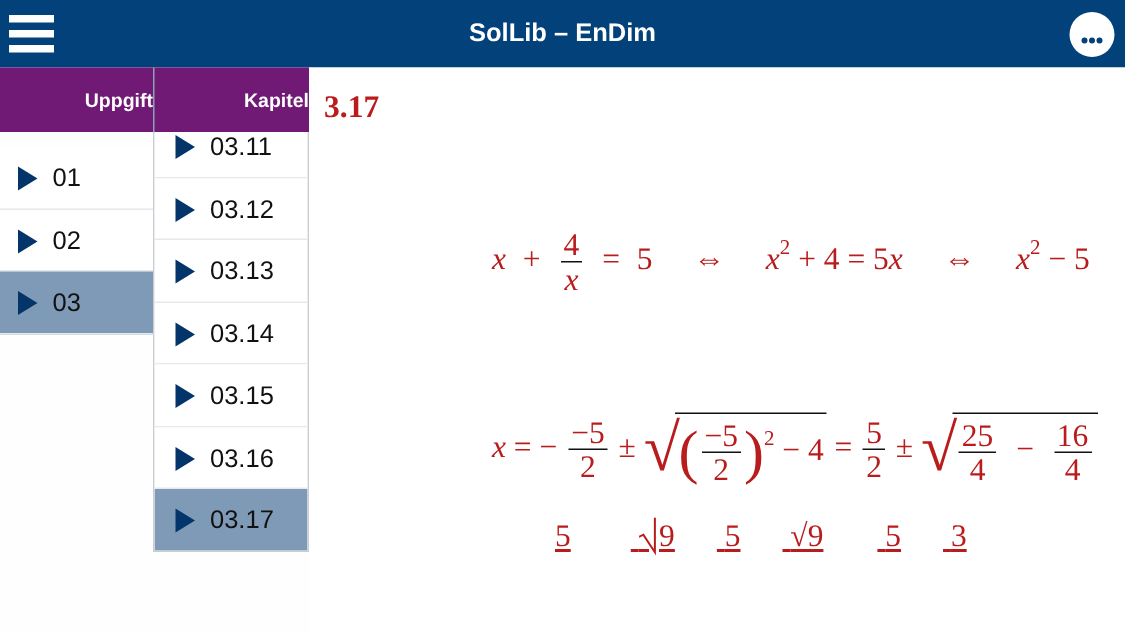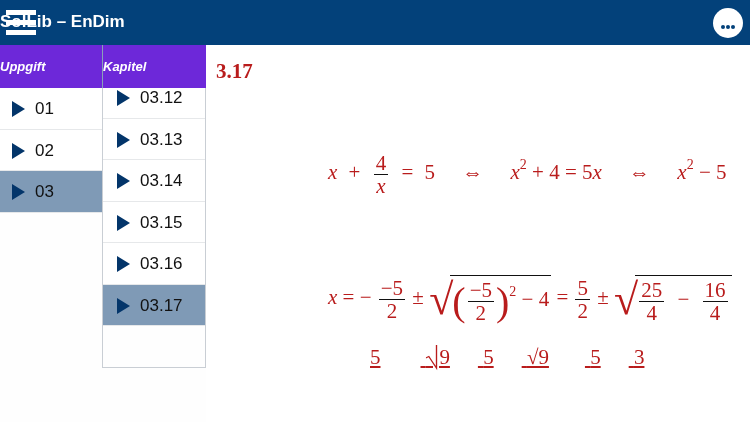--- a/index.html
+++ b/index.html
@@ -9,40 +9,40 @@
   .topbar {
     position: absolute; left: 0; top: 0; width: 750px; height: 45px;
     background: #03417a; color: #fff;
   }
   .hamburger { position: absolute; left: 6px; top: 10px; width: 30px; height: 26px; cursor: pointer; }
   .hamburger span { position: absolute; left: 0; width: 30px; height: 5px; background: #fff; }
   .hamburger span:nth-child(1) { top: 0; }
   .hamburger span:nth-child(2) { top: 10px; }
   .hamburger span:nth-child(3) { top: 20px; }
   .app-title {
-    position: absolute; left: 0; right: 0; top: 12px; text-align: left;
+    position: absolute; left: 0; right: 0; top: 12px; text-align: center;
     font-size: 17px; font-weight: bold; letter-spacing: 0;
   }
   .more-btn {
     position: absolute; left: 713px; top: 8px; width: 30px; height: 30px;
     border-radius: 50%; background: #fff; cursor: pointer;
   }
   .more-btn i { position: absolute; top: 17px; width: 4px; height: 4px; border-radius: 50%; background: #03417a; }
   .more-btn i:nth-child(1) { left: 8px; }
   .more-btn i:nth-child(2) { left: 13px; }
   .more-btn i:nth-child(3) { left: 18px; }
 
   .col-head {
-    position: absolute; top: 45px; height: 43px; background: #6d28d9; color: #fff;
-    font-size: 13px; font-weight: bold; text-align: left; line-height: 43px; font-style: italic;
+    position: absolute; top: 45px; height: 43px; background: #701a75; color: #fff;
+    font-size: 13px; font-weight: bold; text-align: right; line-height: 43px;
   }
   .uppgift-head { left: 0; width: 102px; }
   .kapitel-head { left: 102px; width: 104px; border-left: 1px solid #8aa0b8; }
 
-  .uppgift-list { position: absolute; left: 0; top: 88px; width: 102px; }
+  .uppgift-list { position: absolute; left: 0; top: 98px; width: 102px; }
   .kapitel-wrap {
     position: absolute; left: 102px; top: 88px; width: 104px; height: 280px; overflow: hidden;
     border-left: 1px solid #c9ced4; border-right: 1px solid #c9ced4; border-bottom: 1px solid #c9ced4;
   }
   .kapitel-list { position: absolute; left: 0; top: -11px; width: 102px; }
 
   .row {
     position: relative; height: 41.5px; border-bottom: 1px solid #e6e8ea; background: #fff;
     cursor: pointer;
   }
@@ -111,20 +111,24 @@
   <div class="row selected">
     <span class="tri"></span>
     <span class="lbl">03</span>
   </div>
 </div>
 
 <div class="kapitel-wrap">
   <div class="kapitel-list">
     <div class="row">
       <span class="tri"></span>
+      <span class="lbl">03.11</span>
+    </div>
+    <div class="row">
+      <span class="tri"></span>
       <span class="lbl">03.12</span>
     </div>
     <div class="row">
       <span class="tri"></span>
       <span class="lbl">03.13</span>
     </div>
     <div class="row">
       <span class="tri"></span>
       <span class="lbl">03.14</span>
     </div>

